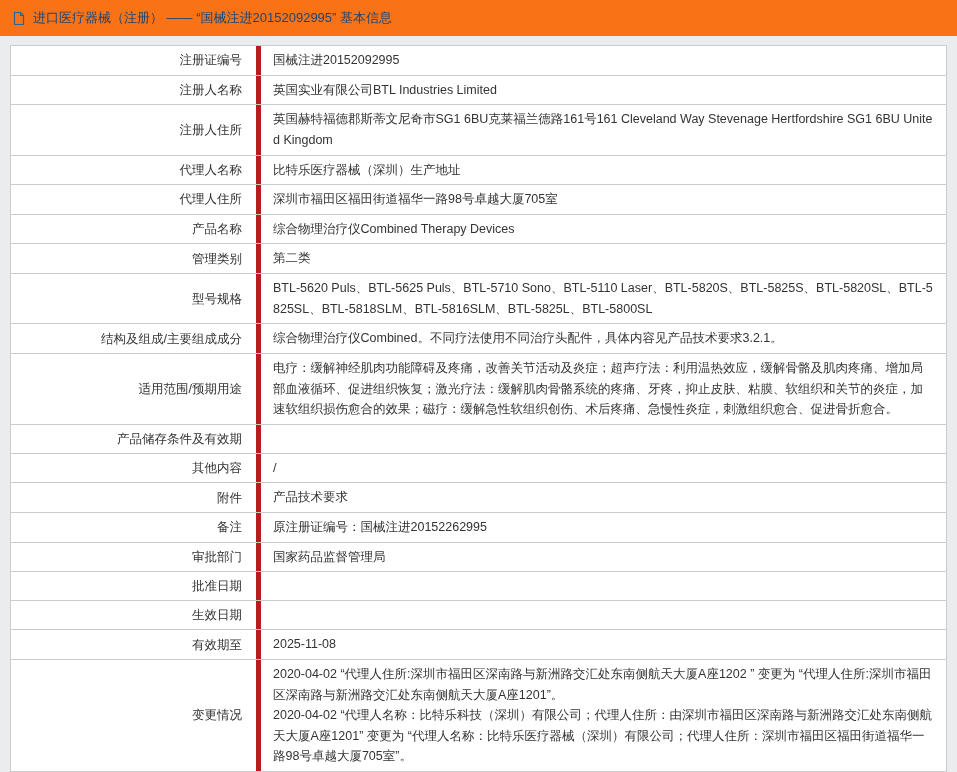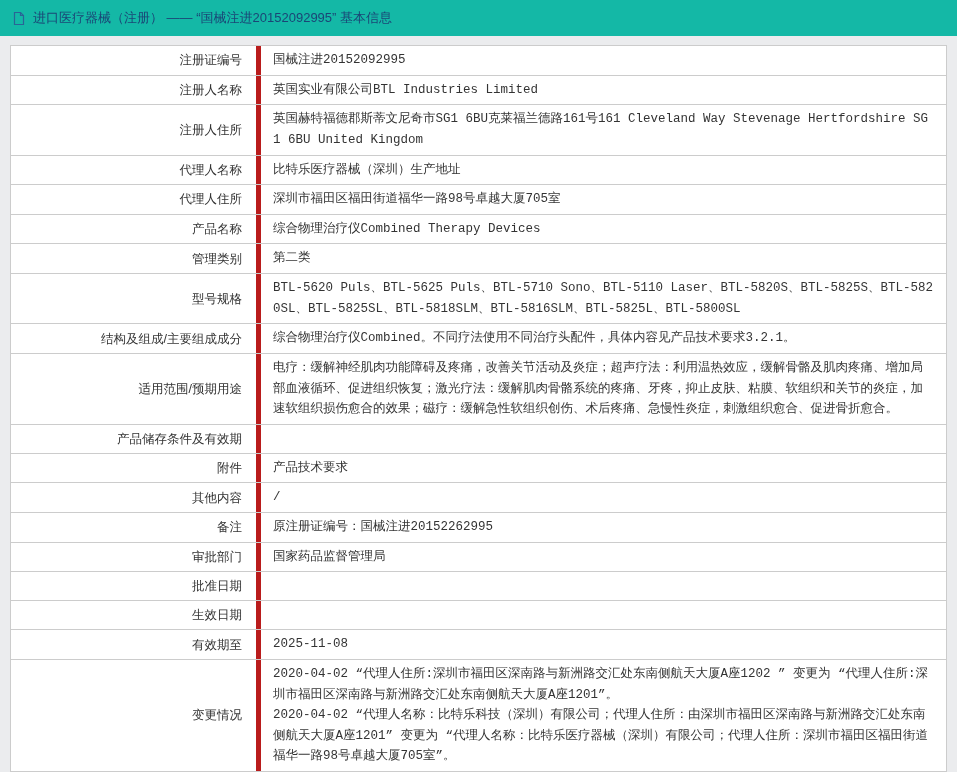--- a/index.html
+++ b/index.html
@@ -6,21 +6,21 @@
   html, body { margin: 0; padding: 0; }
   body {
     width: 957px;
     min-height: 772px;
     background: #ebecee;
     font-family: "Liberation Sans", "DejaVu Sans", sans-serif;
     font-size: 12.5px;
     color: #333;
   }
   .header {
-    background: #14b8a6;
+    background: #f97316;
     height: 36px;
     display: flex;
     align-items: center;
     gap: 7px;
     padding: 0 12px;
   }
   .doc-icon {
     display: inline-flex;
     align-items: center;
     color: #2a6496;
@@ -54,21 +54,20 @@
     line-height: 1.6;
   }
   .value {
     flex: 1;
     display: flex;
     align-items: center;
     padding: 4px 12px;
     line-height: 1.65;
     white-space: pre-wrap;
     word-break: break-all;
-    font-family: Liberation Mono, monospace;
   }
 </style>
 </head>
 <body>
 
 <div class="page">
   <div class="header">
     <span class="doc-icon">
       <svg width="14" height="15" viewBox="0 0 14 15" fill="none" xmlns="http://www.w3.org/2000/svg">
         <path d="M2.5 1.5 H8.5 L11.5 4.5 V13.5 H2.5 Z" stroke="#2a6496" stroke-width="1.2" fill="none"></path>
@@ -117,26 +116,26 @@
       </div>
       <div class="row">
         <div class="label">适用范围/预期用途</div>
         <div class="value">电疗：缓解神经肌肉功能障碍及疼痛，改善关节活动及炎症；超声疗法：利用温热效应，缓解骨骼及肌肉疼痛、增加局部血液循环、促进组织恢复；激光疗法：缓解肌肉骨骼系统的疼痛、牙疼，抑止皮肤、粘膜、软组织和关节的炎症，加速软组织损伤愈合的效果；磁疗：缓解急性软组织创伤、术后疼痛、急慢性炎症，刺激组织愈合、促进骨折愈合。</div>
       </div>
       <div class="row">
         <div class="label">产品储存条件及有效期</div>
         <div class="value"></div>
       </div>
       <div class="row">
+        <div class="label">其他内容</div>
+        <div class="value">/</div>
+      </div>
+      <div class="row">
         <div class="label">附件</div>
         <div class="value">产品技术要求</div>
-      </div>
-      <div class="row">
-        <div class="label">其他内容</div>
-        <div class="value">/</div>
       </div>
       <div class="row">
         <div class="label">备注</div>
         <div class="value">原注册证编号：国械注进20152262995</div>
       </div>
       <div class="row">
         <div class="label">审批部门</div>
         <div class="value">国家药品监督管理局</div>
       </div>
       <div class="row">

